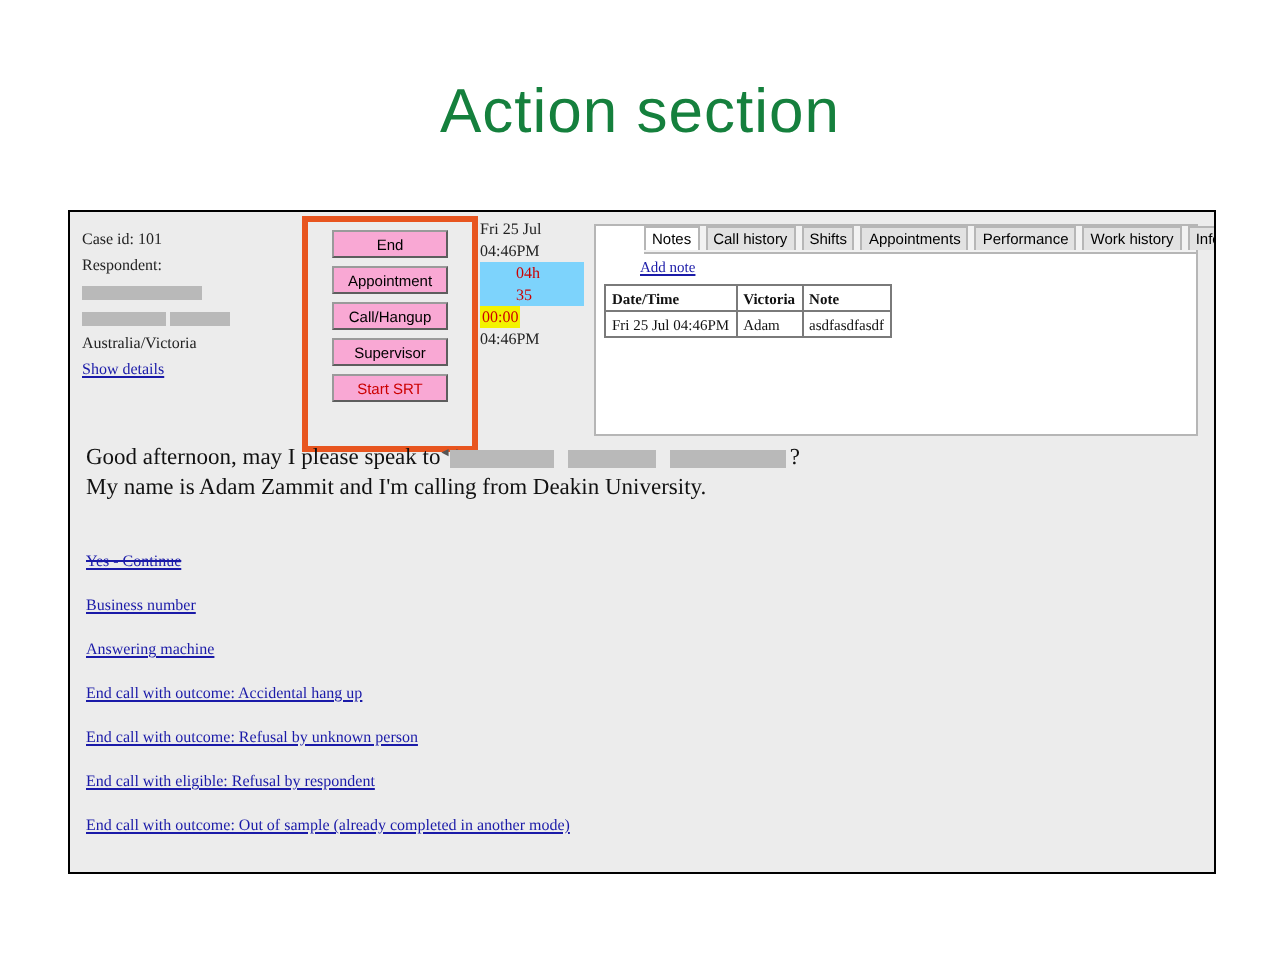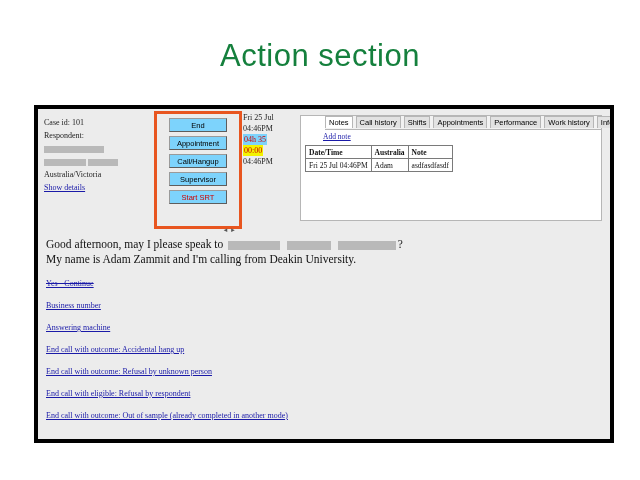--- a/index.html
+++ b/index.html
@@ -27,21 +27,21 @@
   }
 
   
   #app-screenshot {
     position: absolute;
     left: 34px;
     top: 105px;
     width: 572px;
     height: 330px;
     background: #ececec;
-    border: 4px solid #000000;
+    border: 1px solid #000000;
     overflow: hidden;
   }
 
   
   .call-info {
     position: absolute;
     left: 6px;
     top: 8px;
     width: 140px;
     font-size: 8px;
@@ -73,21 +73,21 @@
   }
   .action-btn {
     display: block;
     margin: 4px auto 0 auto;
     width: 58px;
     height: 14px;
     line-height: 13px;
     font-size: 7.5px;
     font-family: "Liberation Sans", sans-serif;
     text-align: center;
-    background: #7dd3fc;
+    background: #f9a8d4;
     border: 1px solid #9a9a9a;
     border-right-color: #5d5d5d;
     border-bottom-color: #5d5d5d;
     color: #000;
     box-sizing: border-box;
     overflow: hidden;
     white-space: nowrap;
   }
   .action-btn.danger { color: #cc0000; }
 
@@ -98,21 +98,21 @@
     top: 3px;
     width: 52px;
     font-size: 8px;
     line-height: 11px;
     color: #222;
   }
   #time-col .hl {
     background: #7dd3fc;
     color: #cc0000;
     display: inline-block;
-    padding: 0 1px;
+    padding: 0 18px;
   }
   #time-col .hl2 {
     background: #f3f300;
     color: #cc0000;
     display: inline-block;
     padding: 0 1px;
   }
 
   
   #notes-panel {
@@ -191,21 +191,21 @@
     font-size: 6px;
     color: #555;
     text-align: right;
     font-family: "Liberation Sans", sans-serif;
   }
 
   
   #script {
     position: absolute;
     left: 8px;
-    top: 128px;
+    top: 116px;
     width: 420px;
     font-size: 11.5px;
     color: #111;
     line-height: 15px;
   }
   #script .redact-lg {
     display: inline-block;
     height: 9px;
     background: #b9b9b9;
     vertical-align: middle;
@@ -278,21 +278,21 @@
       <span class="tab">Appointments</span>
       <span class="tab">Performance</span>
       <span class="tab">Work history</span>
       <span class="tab">Info</span>
     </div>
     <a id="add-note" href="#">Add note</a>
     <table id="notes-table">
       <tbody>
           <tr>
         <th>Date/Time</th>
-        <th>Australia</th>
+        <th>Victoria</th>
         <th>Note</th>
       </tr>
       <tr>
         <td>Fri 25 Jul 04:46PM</td>
         <td>Adam</td>
         <td>asdfasdfasdf</td>
       </tr>
     </tbody>
       </table>
   </div>

